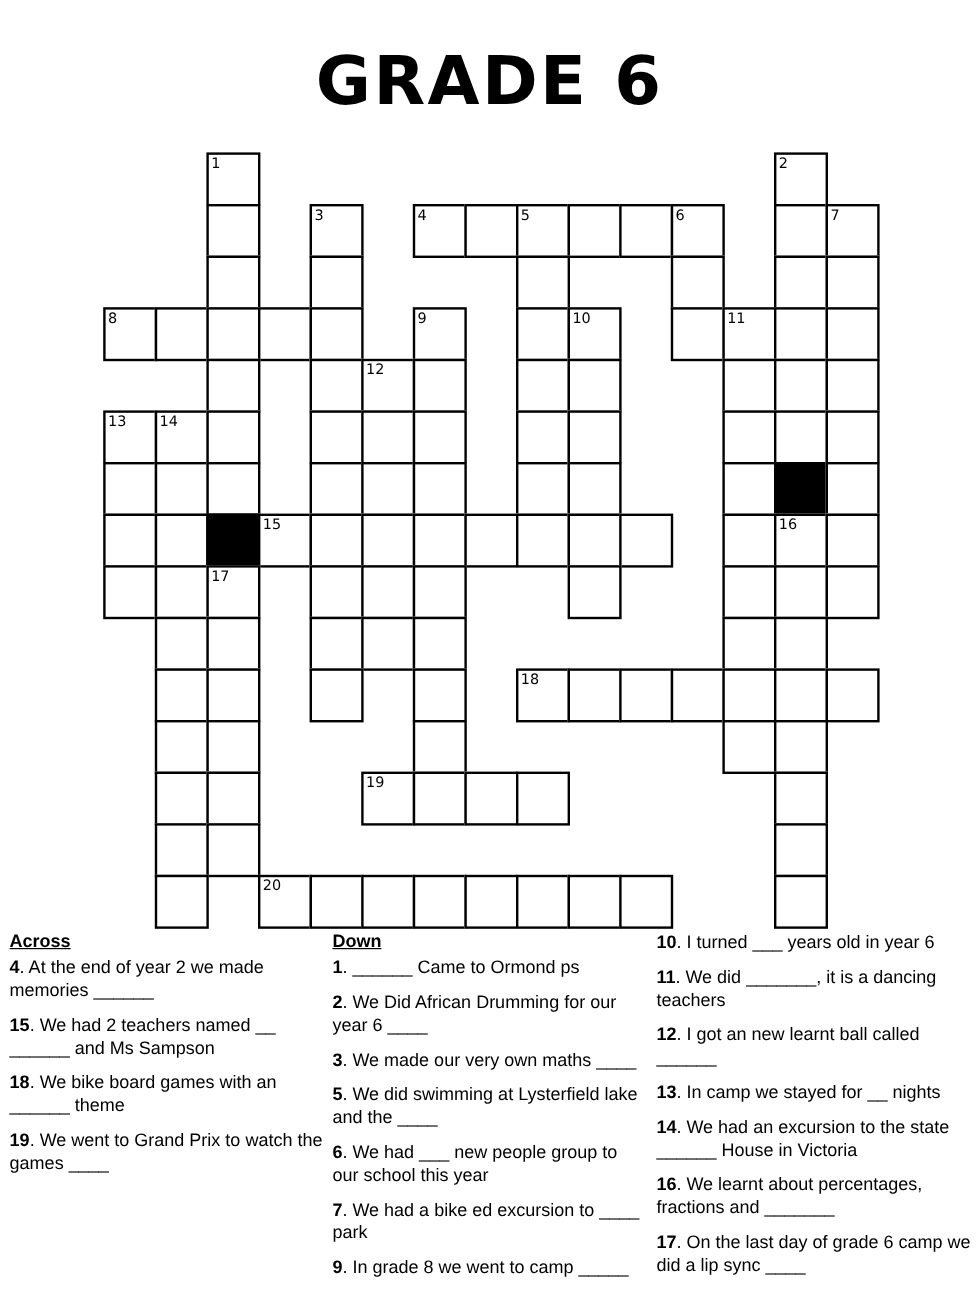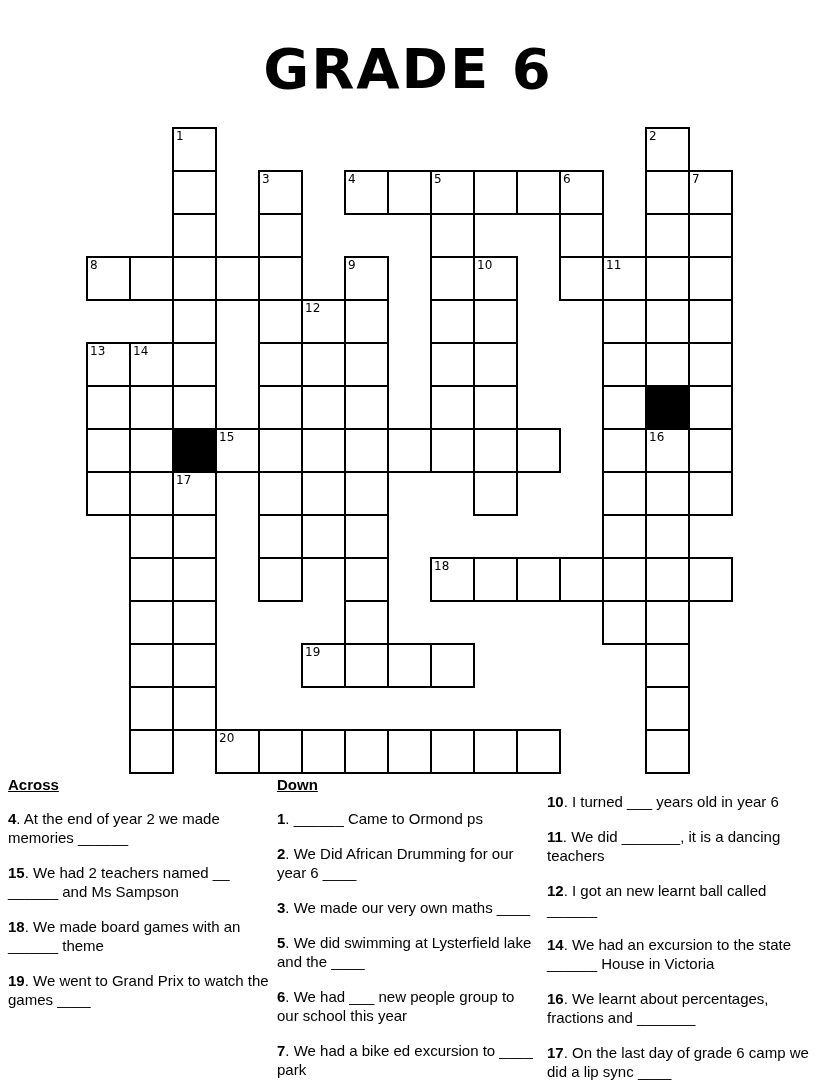--- a/index.html
+++ b/index.html
@@ -45,21 +45,21 @@
   .clue-col { position: absolute; top: 776px; }
   .clue-header {
     font-size: 15px;
     font-weight: bold;
     text-decoration: underline;
     margin: 0 0 4px 0;
   }
   .clue {
     font-size: 15px;
     line-height: 19px;
-    margin: 16px 0 10px 0;
+    margin: 0 0 10px 0;
   }
   .clue b { font-weight: bold; }
 </style>
 </head>
 <body>
 
 <div class="page">
 
   <div class="title">GRADE 6</div>
 
@@ -212,21 +212,21 @@
       <div class="cellnum" style="left: 434px; top: 560px;">18</div>
       <div class="cellnum" style="left: 305px; top: 646px;">19</div>
       <div class="cellnum" style="left: 219px; top: 732px;">20</div>
     </div>
 
   <div class="clue-col" style="left:8px; width:264px;">
     <div class="clue-header">Across</div>
     <div>
         <div class="clue"><b>4</b><span>. At the end of year 2 we made memories ______</span></div>
         <div class="clue"><b>15</b><span>. We had 2 teachers named __ ______ and Ms Sampson</span></div>
-        <div class="clue"><b>18</b><span>. We made board games with an ______ theme</span></div>
+        <div class="clue"><b>18</b><span>. We bike board games with an ______ theme</span></div>
         <div class="clue"><b>19</b><span>. We went to Grand Prix to watch the games ____</span></div>
       </div>
   </div>
 
   <div class="clue-col" style="left:277px; width:260px;">
     <div class="clue-header">Down</div>
     <div>
         <div class="clue"><b>1</b><span>. ______ Came to Ormond ps</span></div>
         <div class="clue"><b>2</b><span>. We Did African Drumming for our year 6 ____</span></div>
         <div class="clue"><b>3</b><span>. We made our very own maths ____</span></div>
@@ -235,19 +235,20 @@
         <div class="clue"><b>7</b><span>. We had a bike ed excursion to ____ park</span></div>
         <div class="clue"><b>9</b><span>. In grade 8 we went to camp _____</span></div>
       </div>
   </div>
 
   <div class="clue-col" style="left:547px; width:266px;">
     <div>
         <div class="clue"><b>10</b><span>. I turned ___ years old in year 6</span></div>
         <div class="clue"><b>11</b><span>. We did _______, it is a dancing teachers</span></div>
         <div class="clue"><b>12</b><span>. I got an new learnt ball called ______</span></div>
+        <div class="clue"><b>13</b><span>. In camp we stayed for __ nights</span></div>
         <div class="clue"><b>14</b><span>. We had an excursion to the state ______ House in Victoria</span></div>
         <div class="clue"><b>16</b><span>. We learnt about percentages, fractions and _______</span></div>
         <div class="clue"><b>17</b><span>. On the last day of grade 6 camp we did a lip sync ____</span></div>
       </div>
   </div>
 
 </div>
 
 </body></html>

